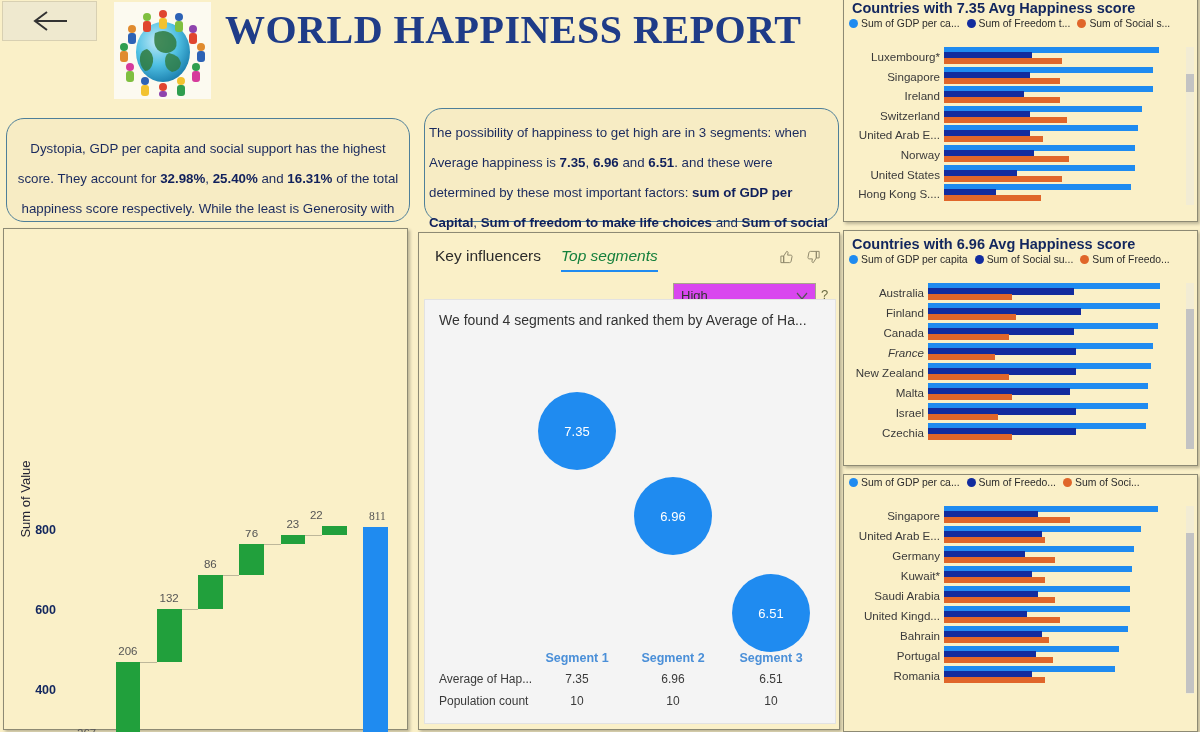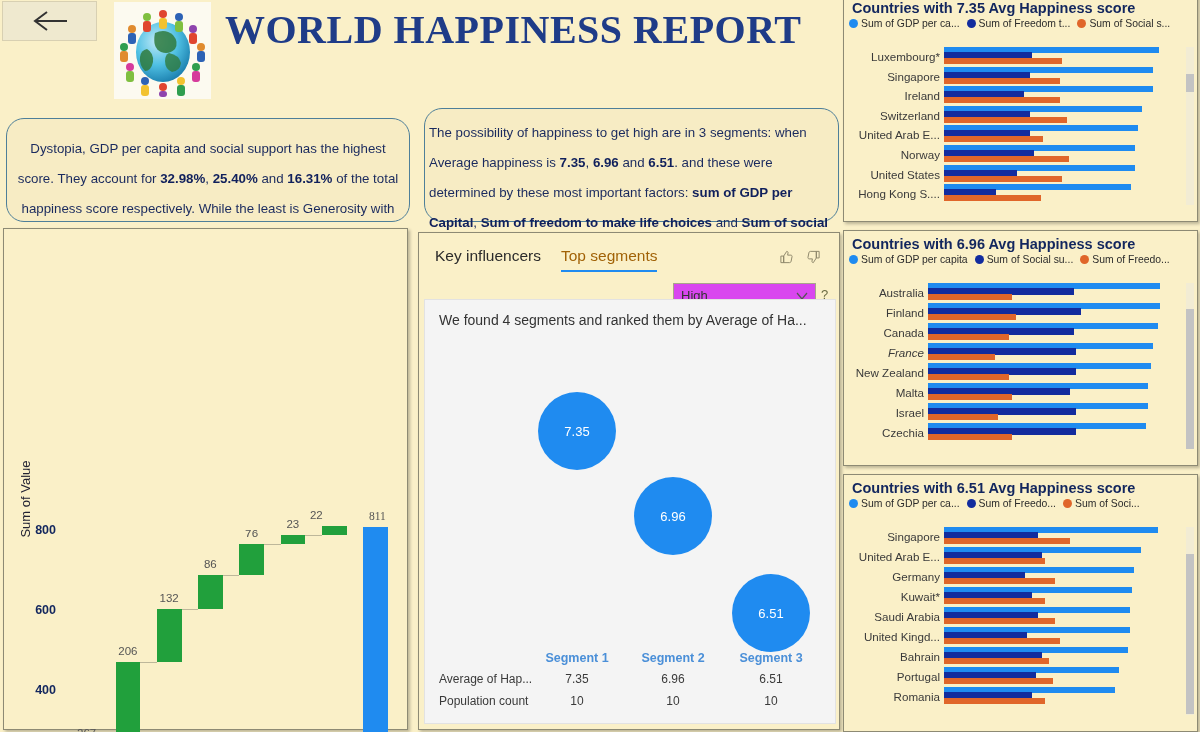--- a/index.html
+++ b/index.html
@@ -66,21 +66,21 @@
   .wf-tick { position: absolute; font-size: 12.5px; font-weight: bold; color: #12265e; text-align: right; width: 34px; }
   .wf-bar { position: absolute; }
   .wf-val { position: absolute; font-size: 11.5px; color: #555; text-align: center; }
   .wf-conn { position: absolute; background: #bdb79a; height: 1px; }
 
   
   #panel-ki { left: 418px; top: 232px; width: 422px; height: 498px; background: #faf0c8; }
   .ki-head { position: relative; height: 66px; background: #faf0c8; }
   .ki-tabs { position: absolute; left: 16px; top: 14px; display: flex; gap: 20px; }
   .ki-tab { font-size: 15.5px; color: #2b2b2b; padding-bottom: 5px; cursor: pointer; }
-  .ki-tab.active { border-bottom: 2.5px solid #1f8bf0; color: #a16207; }
+  .ki-tab.active { border-bottom: 2.5px solid #1f8bf0; color: #15803d; font-style: italic; }
   .ki-thumbs { position: absolute; right: 18px; top: 16px; display: flex; gap: 12px; }
   .ki-thumbs svg { width: 15px; height: 16px; }
   .ki-q { position: absolute; left: 16px; top: 44px; width: 255px; font-size: 12.5px; color: #333; line-height: 16px; }
   .ki-dd {
     position: absolute; left: 254px; top: 50px; width: 143px; height: 25px;
     background: #d946ef; border: 1px solid #a9a48a; font-size: 13px;
     color: #333; display: flex; align-items: center; padding: 0 7px; cursor: pointer;
   }
   .ki-dd .chev { position: absolute; right: 7px; top: 8px; }
   .ki-help { position: absolute; left: 402px; top: 54px; font-size: 13px; color: #6b6b43; cursor: pointer; }
@@ -352,21 +352,20 @@
         <div class="rlabel" style="left: 0px; width: 80px; top: 161px;">Czechia</div>
         <div class="bar" style="left: 84px; top: 158px; width: 218.08px; background: rgb(31, 139, 240);"></div>
         <div class="bar2" style="left: 84px; top: 163px; width: 148.48px; background: rgb(18, 44, 158);"></div>
         <div class="bar" style="left: 84px; top: 169px; width: 83.52px; background: rgb(224, 102, 42);"></div>
         <div class="rscroll" style="top: 18px; height: 166px;"></div>
         <div class="rthumb" style="top: 44px; height: 140px;"></div>
       </div>
   </div>
 
   <div class="rpanel" id="panel-r3">
-    <div class="panel-title">Countries with 6.51 Avg Happiness score</div>
     <div class="rlegend" id="lg-2">
         <div class="rlg">
           <span class="dot" style="background: rgb(31, 139, 240);"></span>
           <span>Sum of  GDP per ca...</span>
         </div>
         <div class="rlg">
           <span class="dot" style="background: rgb(18, 44, 158);"></span>
           <span>Sum of Freedo...</span>
         </div>
         <div class="rlg">

